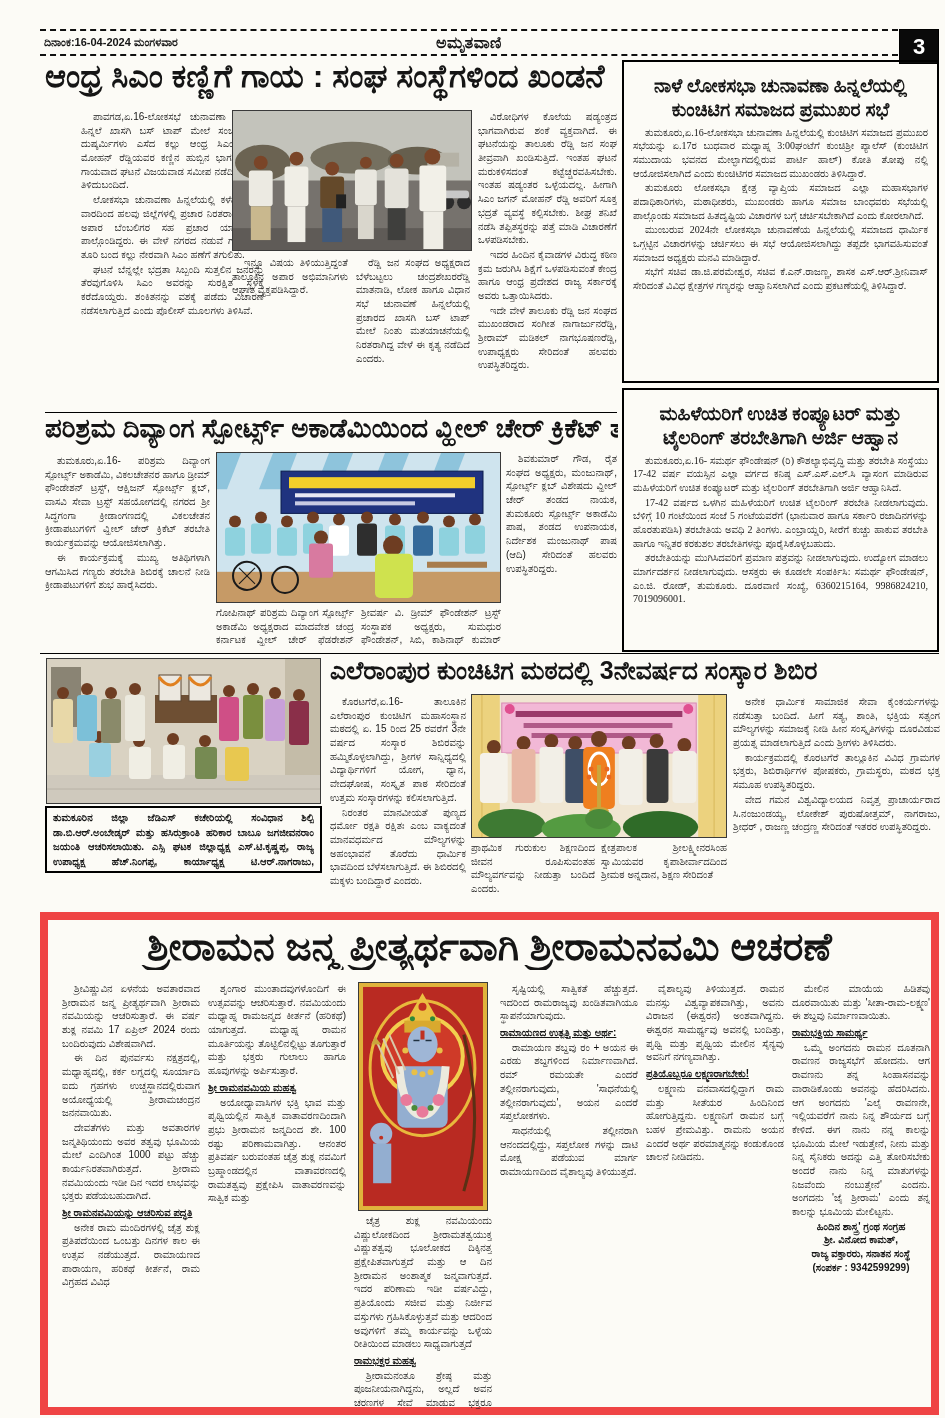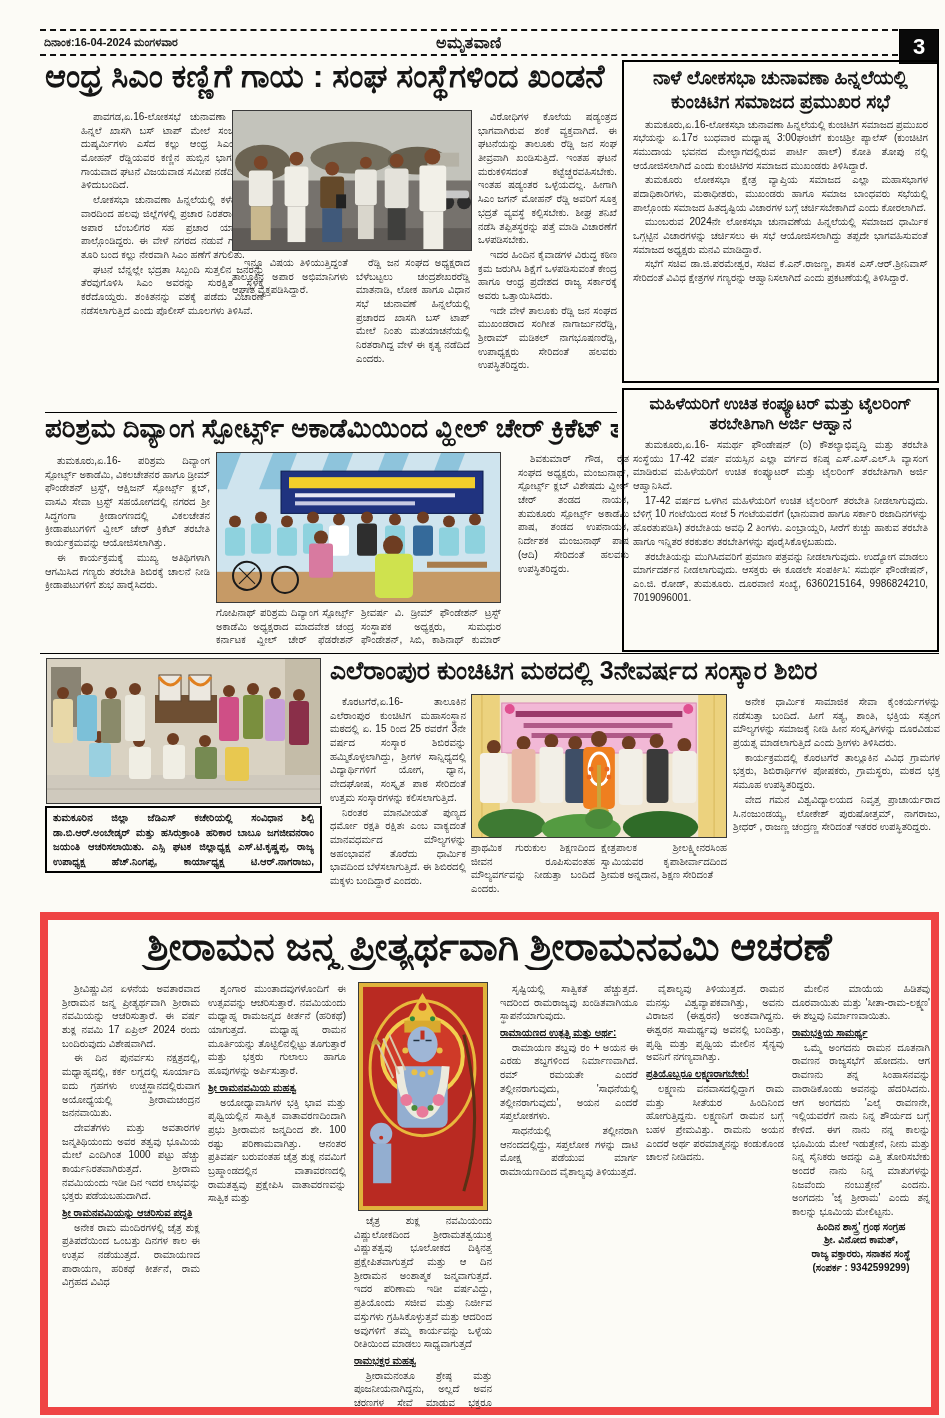--- a/index.html
+++ b/index.html
@@ -16,41 +16,41 @@
   
   .h-xl{font-weight:bold;line-height:1.02;white-space:nowrap;overflow:hidden;}
   .h-box{font-weight:bold;text-align:center;line-height:1.25;}
   
   .bt{font-size:10px;line-height:1.37;text-align:justify;overflow:hidden;}
   .bt p{margin:0 0 1px 0;text-indent:12px;}
   .bt .sh{font-weight:bold;text-decoration:underline;text-indent:0;margin-top:3px;}
   .capb{font-size:10px;line-height:1.45;text-align:justify;font-weight:600;overflow:hidden;}
   .photo{border:1px solid #3a3a3a;box-sizing:border-box;background:#bbb;}
   .photo svg{display:block;width:100%;height:100%;}
-  .boxart{border:2px solid #000;box-sizing:border-box;padding:4px 9px;overflow:hidden;}
+  .boxart{border:2px solid #000;box-sizing:border-box;padding:12px 9px;overflow:hidden;font-family:Liberation Serif, serif;}
   .rule{background:#000;}
   .byline{text-align:center;font-weight:bold;text-indent:0;}
   .byline p{text-indent:0;margin:0;}
   
   #a1h{left:45px;top:60px;width:573px;height:44px;font-size:32px;}
   #a1l{left:45px;top:110px;width:183px;height:301px;margin-left:36px;}
   #a1ph{left:232px;top:110px;width:240px;height:141px;}
   #a1m1{left:232px;top:256px;width:116px;height:155px;}
   #a1m2{left:356px;top:256px;width:114px;height:155px;}
   #a1r{left:478px;top:110px;width:139px;height:301px;}
   
   #sabha{left:622px;top:60px;width:317px;height:323px;}
   #sabha .h-box{font-size:19px;border-bottom:0;}
   #train{left:622px;top:388px;width:317px;height:264px;}
-  #train .h-box{font-size:16px;}
+  #train .h-box{font-size:19px;}
   
   #a2h{left:45px;top:415px;width:573px;height:35px;font-size:26px;}
   #a2l{left:45px;top:454px;width:165px;height:196px;}
   #a2ph{left:216px;top:452px;width:285px;height:151px;}
-  #a2r{left:506px;top:452px;width:111px;height:198px;margin-left:12px;}
+  #a2r{left:506px;top:452px;width:111px;height:198px;}
   #a2c1{left:216px;top:606px;width:138px;height:44px;}
   #a2c2{left:361px;top:606px;width:140px;height:44px;}
   
   #a3ph1{left:46px;top:658px;width:275px;height:146px;}
   #a3cap{left:45px;top:806px;width:277px;height:67px;border:2px solid #000;box-sizing:border-box;padding:3px 6px;}
   #a3h{left:330px;top:658px;width:610px;height:33px;font-size:25px;}
   #a3c1{left:330px;top:695px;width:136px;height:217px;}
   #a3ph2{left:471px;top:694px;width:256px;height:144px;}
   #a3cp1{left:471px;top:841px;width:124px;height:66px;}
   #a3cp2{left:601px;top:841px;width:126px;height:66px;}

